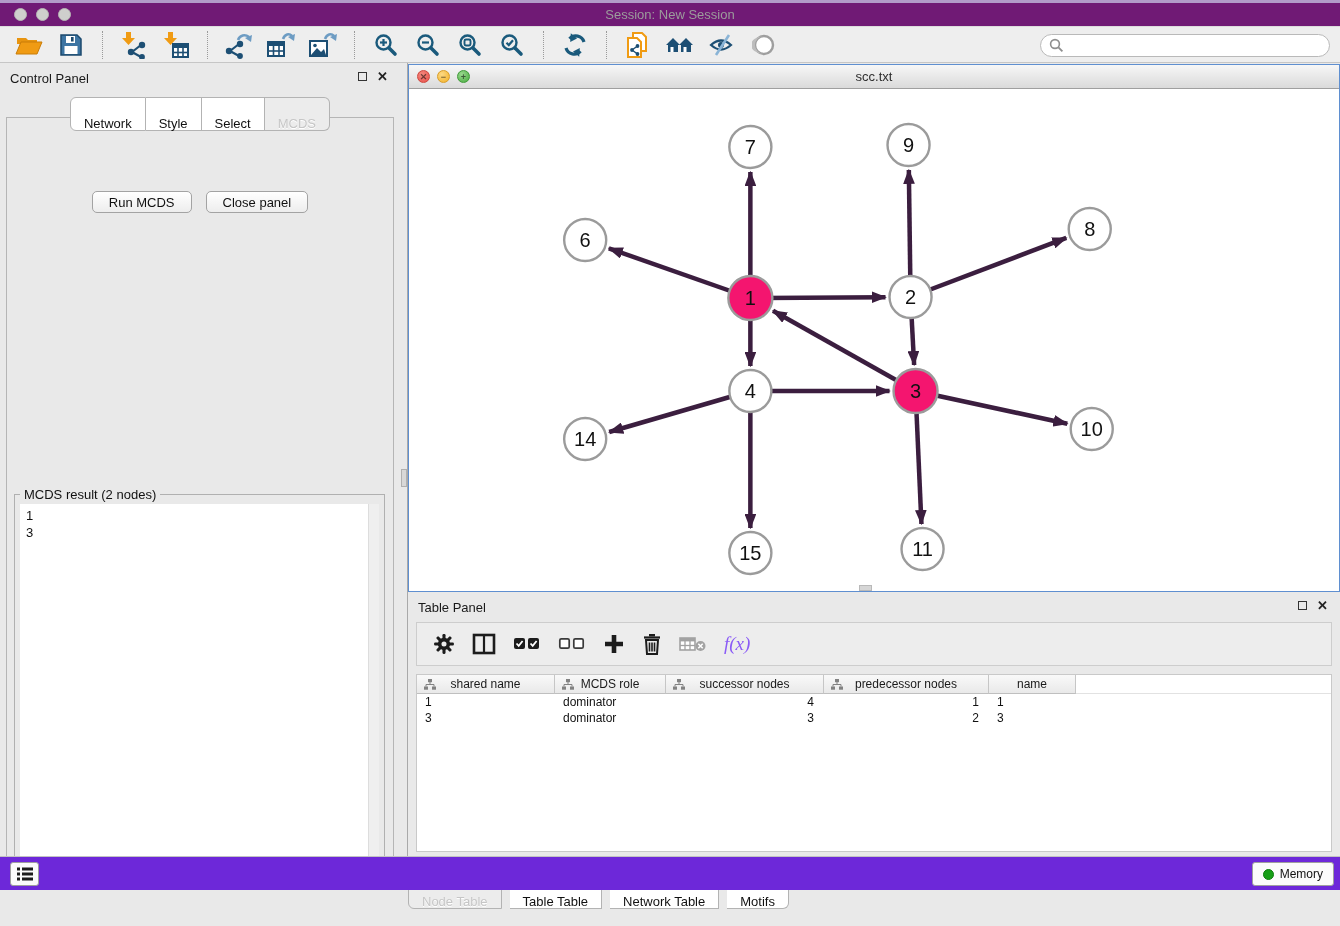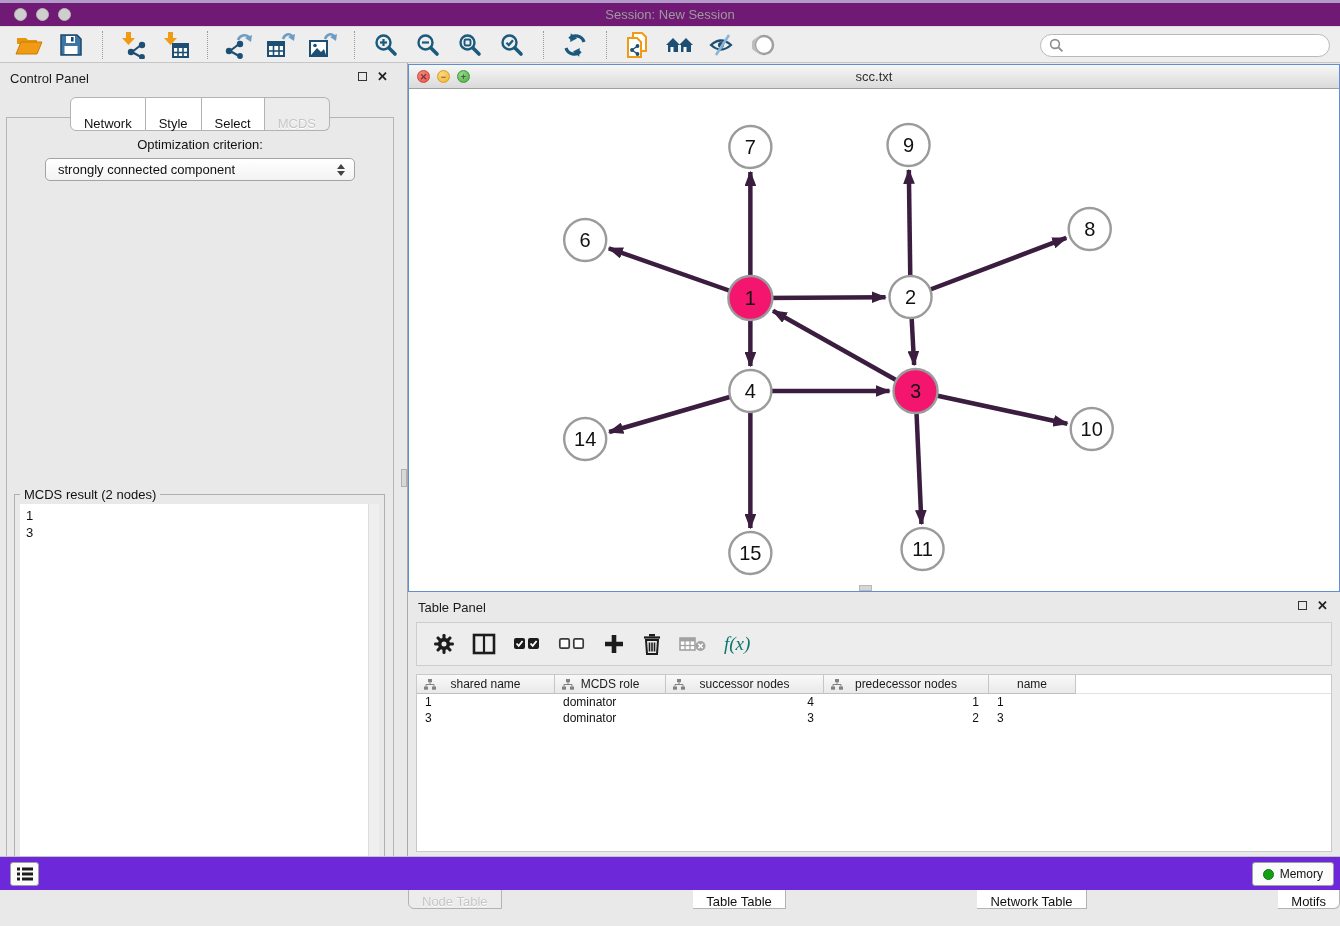--- a/index.html
+++ b/index.html
@@ -71,30 +71,30 @@
   .net-title { position:absolute; left:0; right:0; top:4px; text-align:center; font-size:13px; color:#2e2e2e; }
   .net-body { position:absolute; left:0; top:25px; right:0; bottom:0; background:#fff; }
   .net-body svg { display:block; width:100%; height:100%; }
   .h-grip { position:absolute; left:450px; bottom:0px; width:13px; height:6px; background:#d6d6d6; border:1px solid #b9b9b9; }
 
   
   .table-panel { position:absolute; left:408px; top:592px; width:932px; height:294px; background:#e9e9e9; }
   .tp-toolbar { position:absolute; left:8px; right:8px; top:30px; height:44px; background:#ededed;
     border:1px solid #cdcdcd; display:flex; align-items:center; gap:17px; padding-left:16px; }
   .tp-ic { display:flex; align-items:center; justify-content:center; cursor:default; }
-  .fx { font-family:"Liberation Serif", serif; font-style:italic; color:#0f766e; font-size:19px; }
+  .fx { font-family:"Liberation Serif", serif; font-style:italic; color:#8b5cf6; font-size:19px; }
   .tbl { position:absolute; left:8px; right:8px; top:82px; height:178px; background:#fff; border:1px solid #c9c9c9; overflow:hidden; }
   .thead { display:flex; height:19px; }
   .th { border-right:1px solid #c6c6c6; border-bottom:1px solid #bfbfbf; background:linear-gradient(#f9f9f9,#e9e9e9);
     display:flex; align-items:center; justify-content:center; font-size:12px; color:#1a1a1a; position:relative; flex:none; }
   .th .tree { position:absolute; left:7px; top:4px; }
   .th-fill { flex:1; background:#fff; border-bottom:1px solid #e2e2e2; }
   .tr { display:flex; height:16px; font-size:12px; color:#111; }
   .td { flex:none; line-height:16px; white-space:nowrap; overflow:hidden; }
-  .tp-tabs { position:absolute; left:0; right:0; top:283px; display:flex; justify-content:space-between; }
+  .tp-tabs { position:absolute; left:0; right:0; top:283px; display:flex; justify-content:flex-start;gap:8px; }
 
   
   .statusbar { position:absolute; left:0; top:856px; width:100%; height:34px; background:#6d28d9; border-top:1px solid #c3c3c3; }
   .list-btn { position:absolute; left:10px; top:5px; width:29px; height:24px; background:#fbfbfb;
     border:1px solid #9f9f9f; border-radius:3px; display:flex; align-items:center; justify-content:center; }
   .mem-btn { position:absolute; right:6px; top:5px; height:24px; background:#fbfbfb; border:1px solid #9f9f9f;
     border-radius:3px; display:flex; align-items:center; gap:6px; padding:0 10px; font-size:12px; color:#111; }
   .mem-dot { width:11px; height:11px; border-radius:50%; background:#169e16; border:1px solid #0d7d0d; }
 </style>
 </head>
@@ -265,27 +265,23 @@
     <span class="float-ic"></span>
     <span class="close-ic">✕</span>
   </div>
   <div class="cp-tabs" id="cp-tabs">
       <div class="tab">Network</div>
       <div class="tab">Style</div>
       <div class="tab">Select</div>
       <div class="tab active">MCDS</div>
     </div>
   <div class="cp-box"></div>
-  <div class="opt-label">Optimization criterion:</div>
-  <div class="mac-select">
-    <span class="val">strongly connected component</span>
-    <span class="stepper">
-        <i class="up"></i>
-        <i class="dn"></i>
-      </span>
+  <div class="cp-buttons">
+    <button class="mac-btn">Run MCDS</button>
+    <button class="mac-btn">Close panel</button>
   </div>
   <div class="result-fs">
     <div class="result-legend">MCDS result (2 nodes)</div>
     <div class="result-white">
       <div class="result-lines" id="result-lines">
           <div>1</div>
           <div>3</div>
         </div>
       <div class="result-scroll"></div>
     </div>

